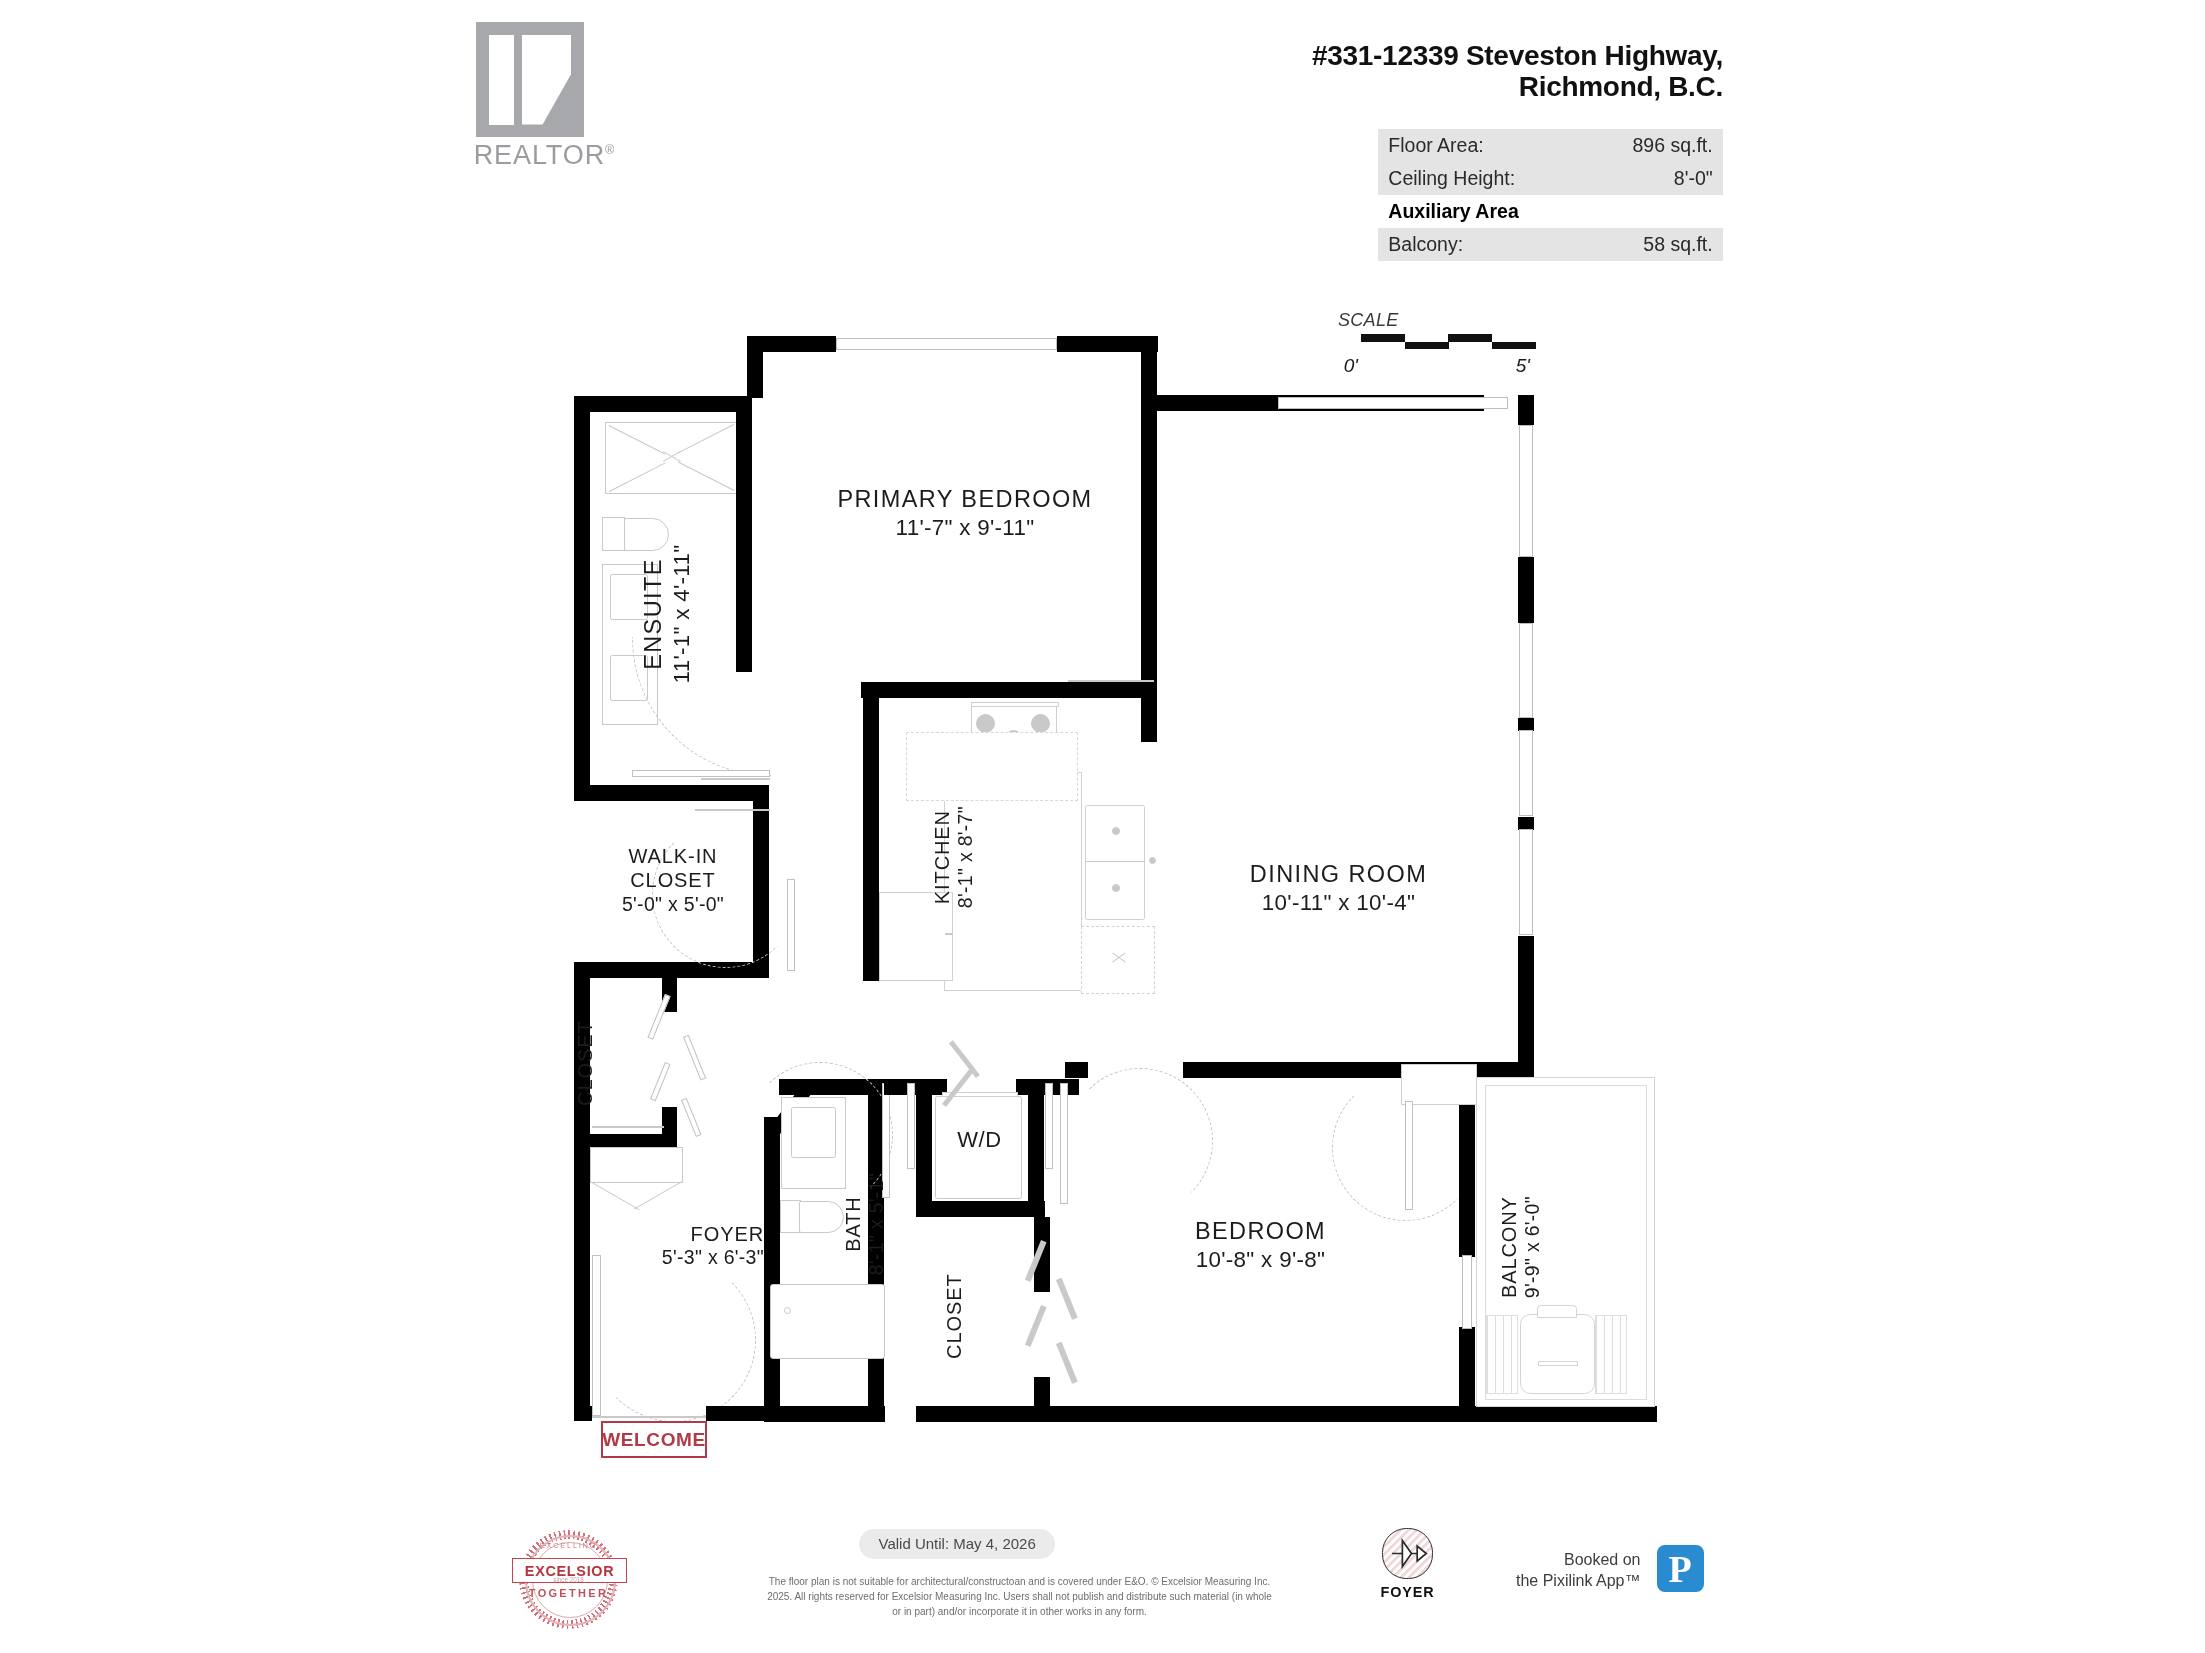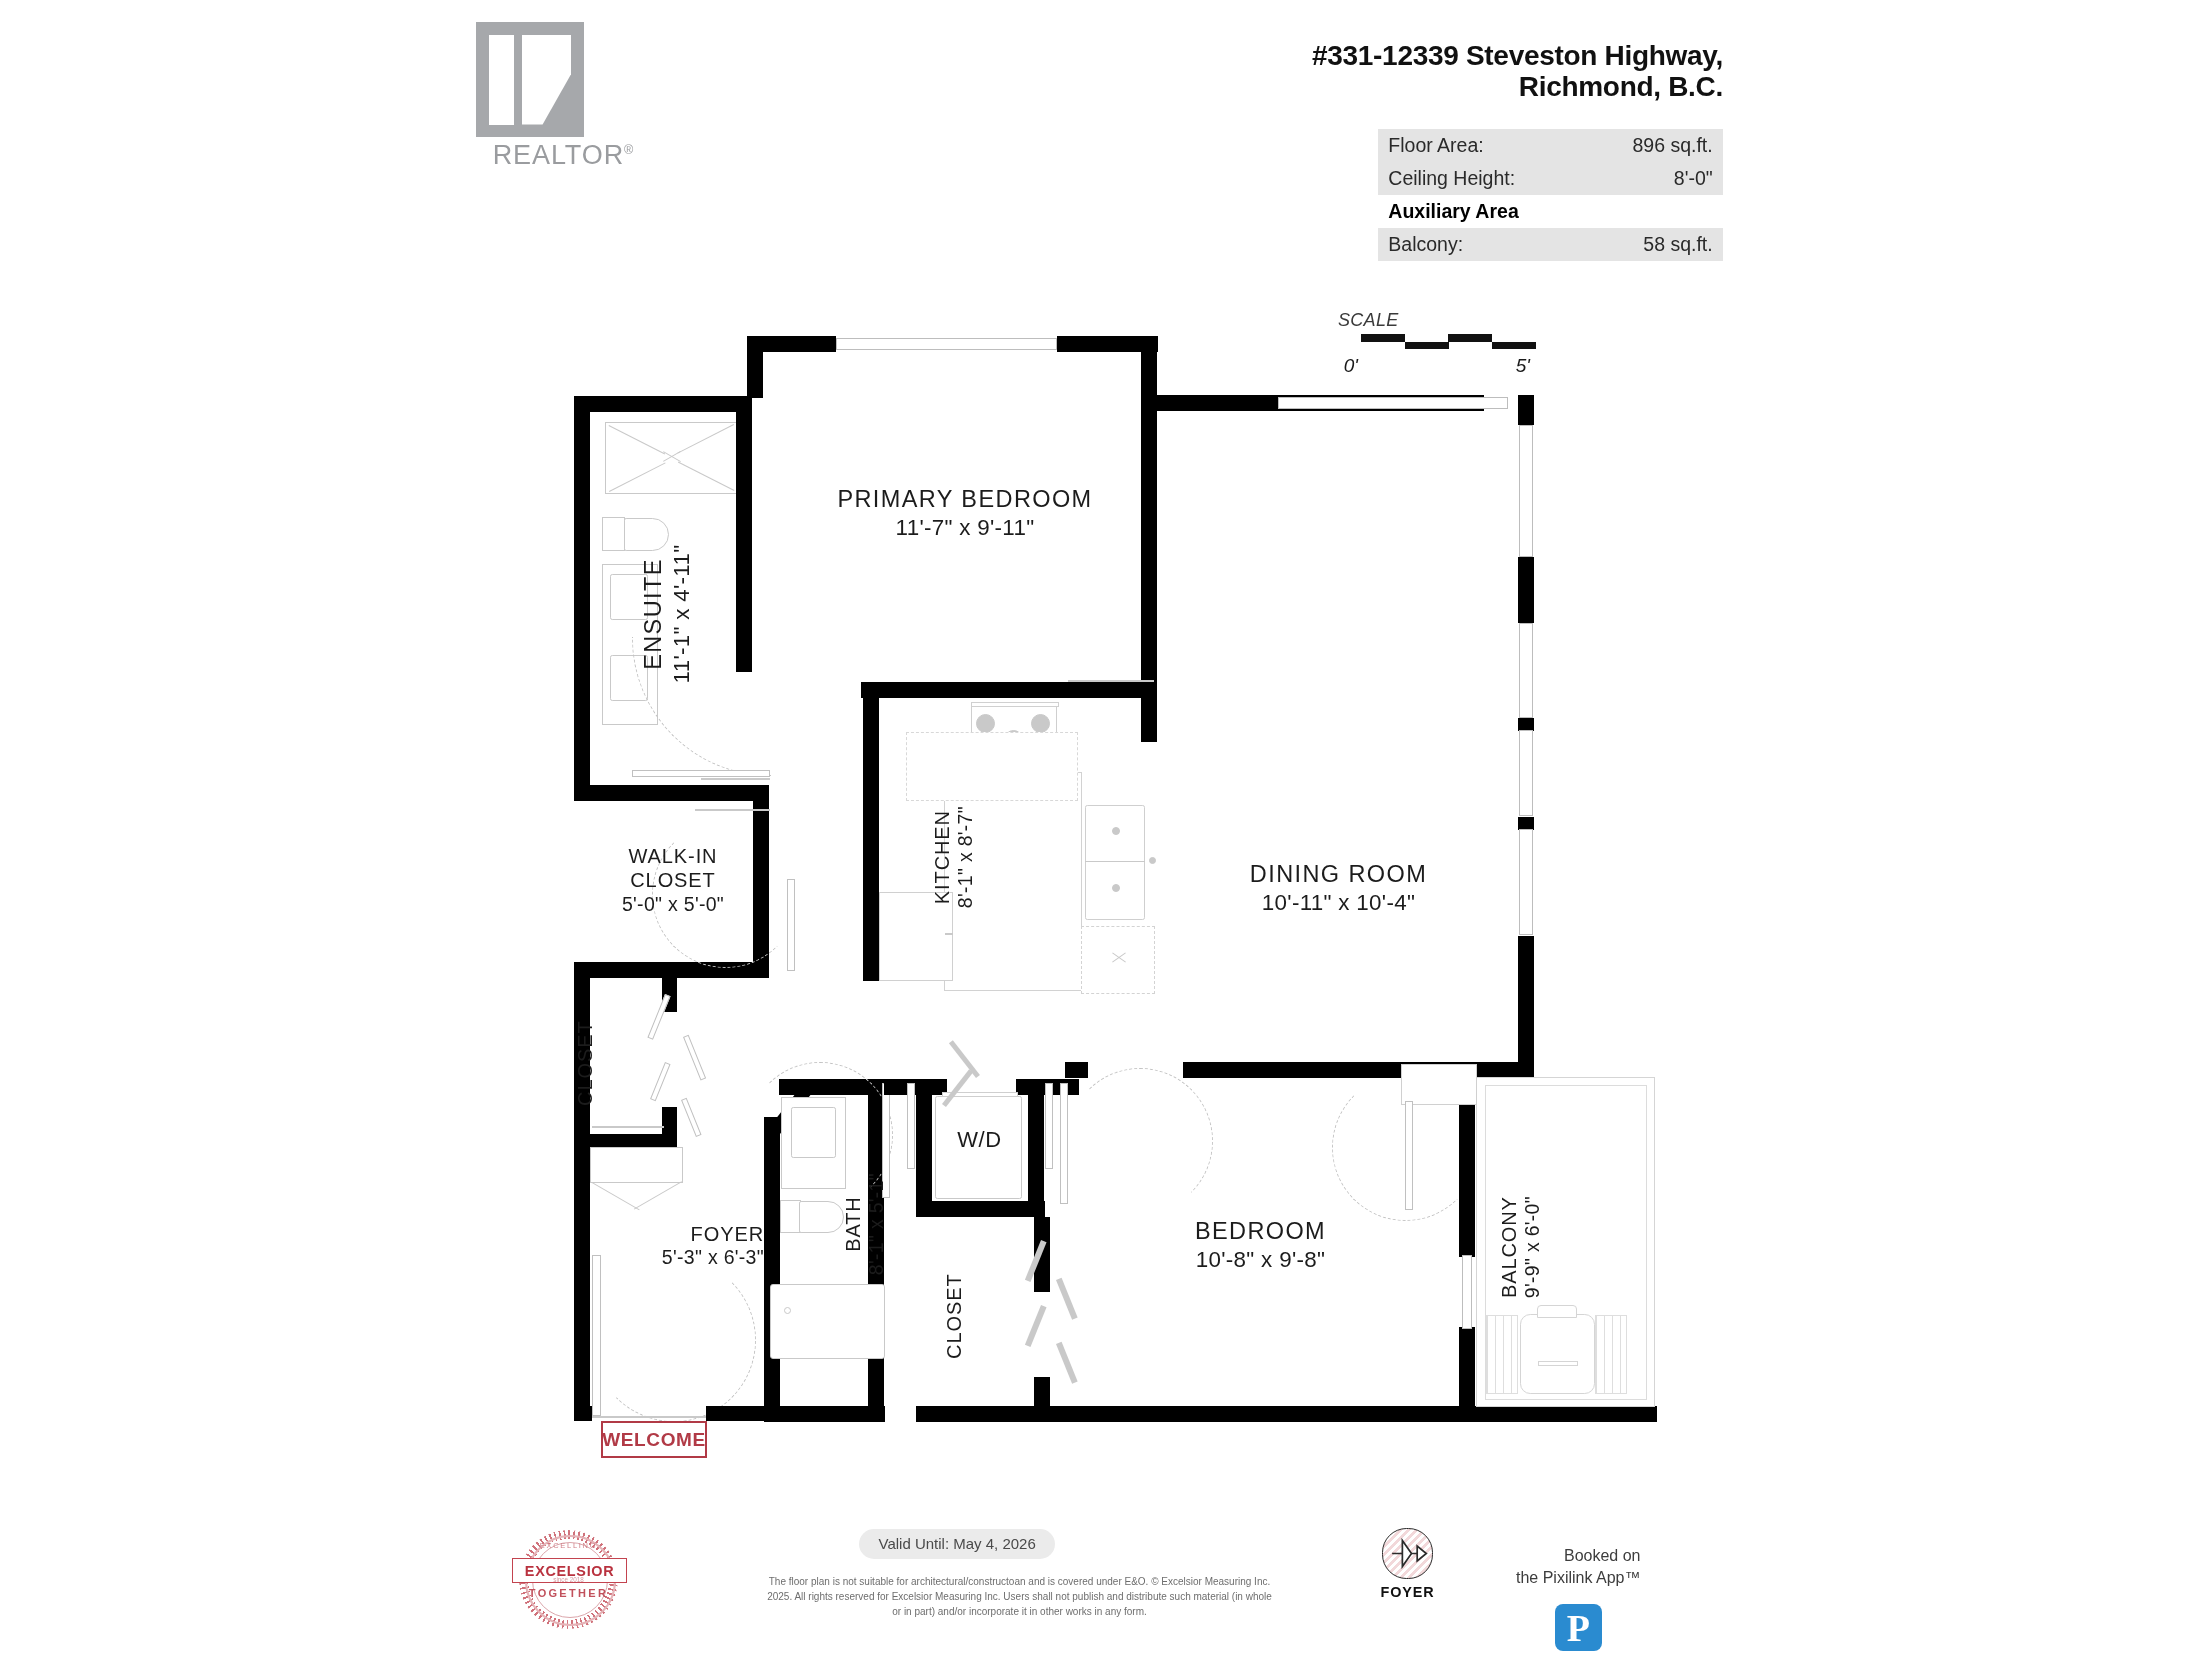--- a/index.html
+++ b/index.html
@@ -5,21 +5,21 @@
   html,body{margin:0;padding:0;background:#ffffff;}
   body{width:2205px;height:1654px;position:relative;font-family:"Liberation Sans",sans-serif;color:#1a1a1a;overflow:hidden;}
 
   
   #realtor-logo{position:absolute;left:476px;top:22px;width:149px;height:149px;}
   #realtor-mark{position:absolute;left:0;top:0;width:108px;height:115px;background:#a6a8ab;}
   #realtor-mark::before{content:"";position:absolute;left:12.6px;top:12.6px;width:25px;height:90px;background:#fff;}
   #realtor-mark::after{content:"";position:absolute;left:46px;top:12.6px;width:49px;height:90px;background:#fff;
     clip-path:polygon(0 0,100% 0,100% 44%,42% 100%,0 100%);}
   #realtor-diag{position:absolute;left:46px;top:12.6px;width:49px;height:90px;overflow:hidden;}
-  #realtor-word{position:absolute;left:-2.3px;top:118px;font-size:27px;letter-spacing:0.9px;color:#9a9c9f;font-weight:400;margin-left:19px;}
+  #realtor-word{position:absolute;left:-2.3px;top:118px;font-size:27px;letter-spacing:0.9px;color:#9a9c9f;font-weight:400;}
   #realtor-reg{font-size:12.6px;vertical-align:super;}
 
   
   #addr-block{position:absolute;right:482px;top:40px;width:666px;text-align:right;}
   .addr-line{font-size:28px;font-weight:700;letter-spacing:-0.3px;line-height:1.12;color:#111;}
   #info-table{position:absolute;right:482px;top:129px;width:345px;}
   .info-row{display:flex;justify-content:space-between;align-items:center;height:33px;padding:0 10.3px;box-sizing:border-box;font-size:19.5px;color:#2a2a2a;}
   .info-row.shaded{background:#e4e4e4;}
   .info-row.heading{background:#ffffff;font-weight:700;color:#000;}
   .info-lbl{text-align:left;}
@@ -70,21 +70,21 @@
 
   #valid-badge{position:absolute;left:859px;top:1529px;padding:6.3px 19.5px;background:#ebebeb;border-radius:17px;
     font-size:15px;color:#4a4a4a;}
   #disclaimer{position:absolute;left:767px;top:1574px;width:505px;text-align:center;font-size:10px;line-height:1.5;color:#6e6e6e;}
 
   #north{position:absolute;left:1373px;top:1528px;width:69px;text-align:center;}
   #north-rose{position:relative;width:49px;height:49px;margin:0 auto;border:1.7px solid #2b2b2b;border-radius:48%;overflow:hidden;
     background:repeating-linear-gradient(135deg,#f2d8da 0 2.9px,#ffffff 2.9px 5.7px);}
   #north-lbl{font-size:14.4px;font-weight:700;letter-spacing:0.9px;margin-top:4.6px;color:#111;}
 
-  #pixilink{position:absolute;left:1516px;top:1545px;display:flex;align-items:center;gap:16px;flex-direction:column;}
+  #pixilink{position:absolute;left:1516px;top:1545px;display:flex;align-items:flex-end;gap:16px;}
   #pixi-text{font-size:16px;line-height:1.35;color:#3d3d3d;text-align:right;}
   #pixi-badge{width:47px;height:47px;border-radius:8px;background:#2a8bd0;position:relative;}
   #pixi-p{position:absolute;left:0;top:0;width:47px;height:47px;display:flex;align-items:center;justify-content:center;
     font-size:38px;font-weight:700;color:#fff;line-height:1;font-family:"Liberation Serif",serif;}
 </style>
 </head>
 <body>
 
 <div id="realtor-logo">
   <div id="realtor-mark">

